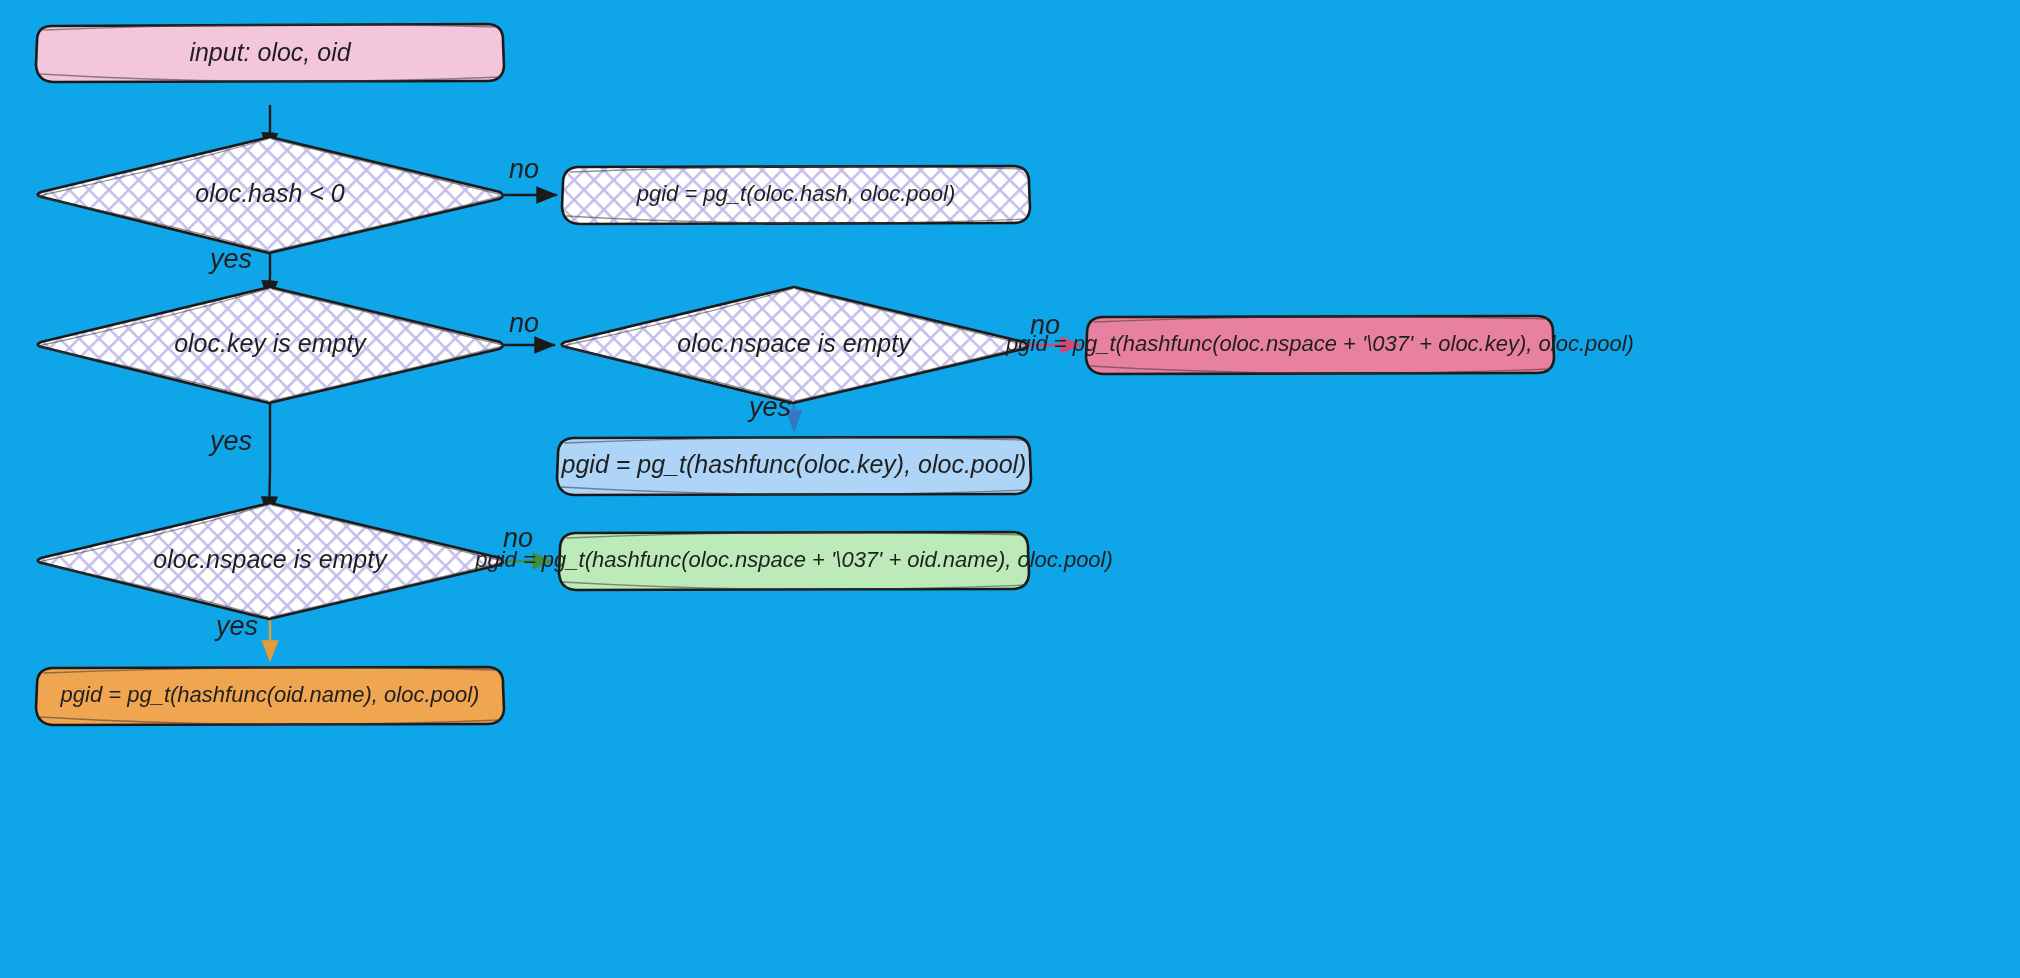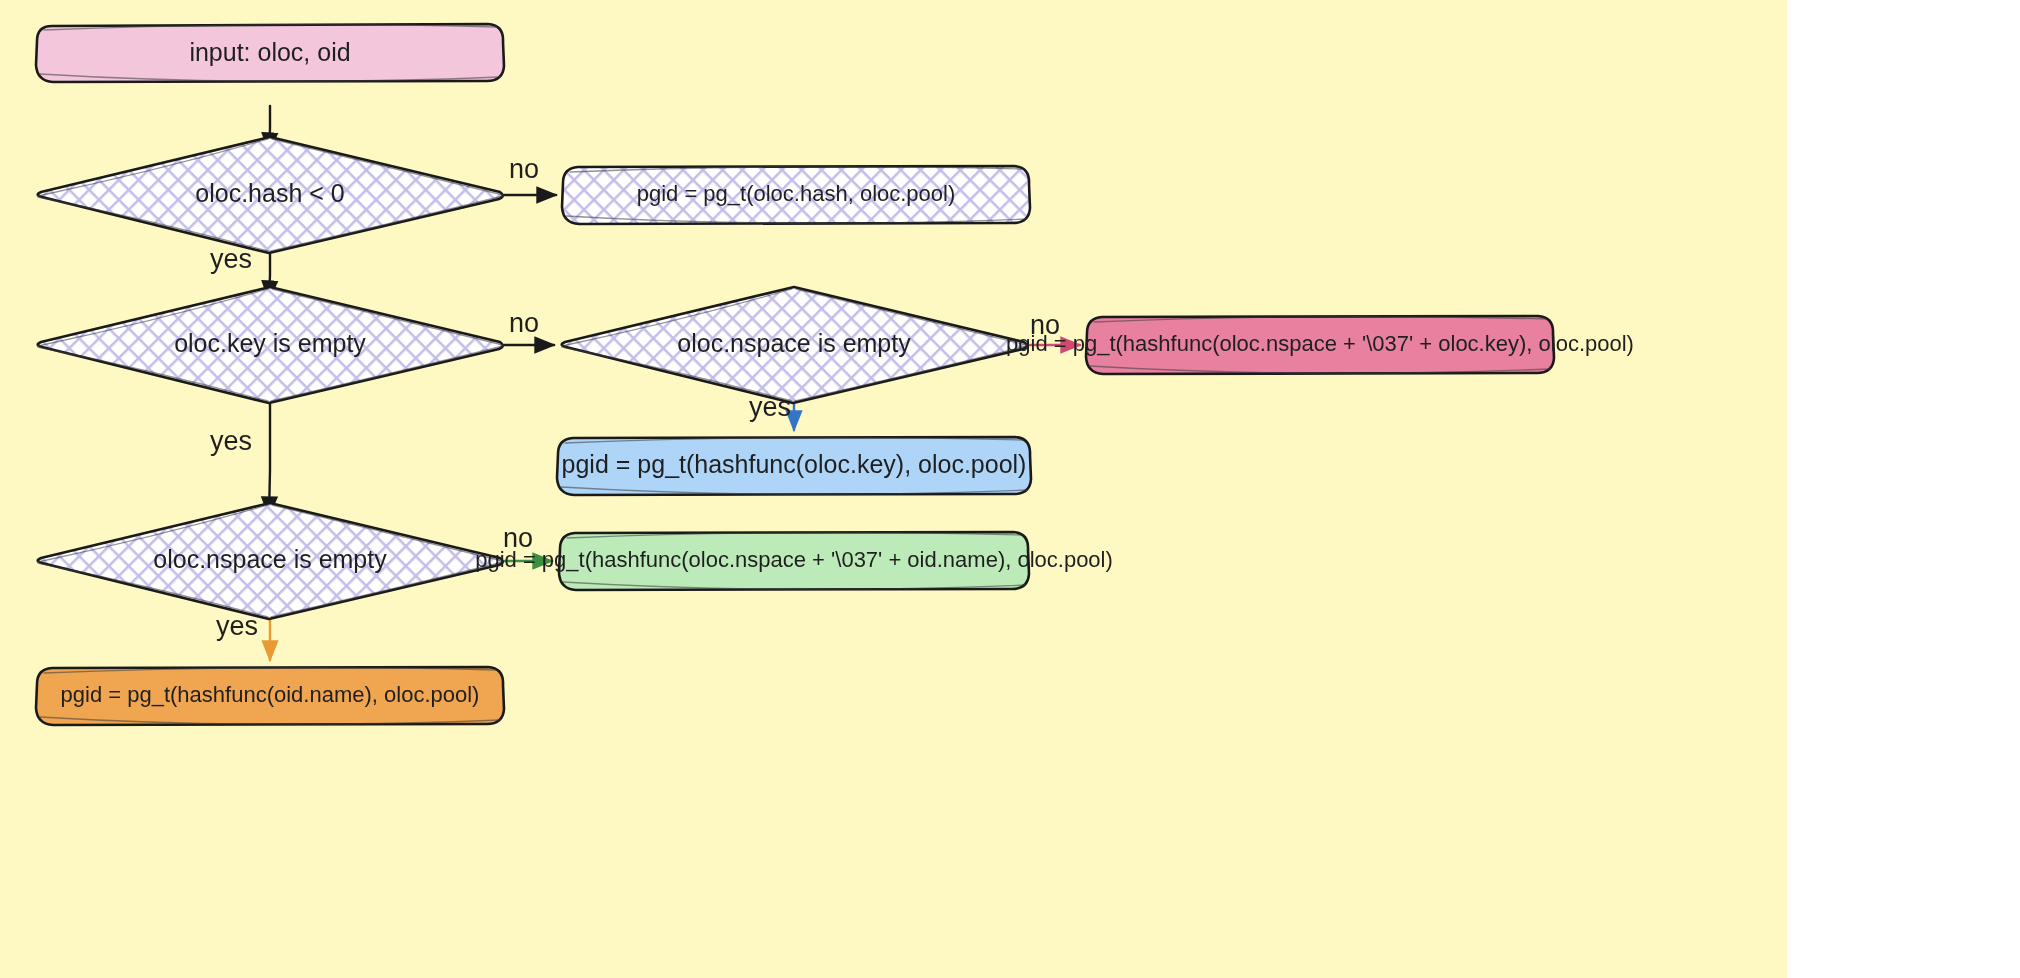--- a/index.html
+++ b/index.html
@@ -8,23 +8,24 @@
     background: #ffffff;
   }
   body {
     width: 2020px;
     height: 978px;
     font-family: "Liberation Sans", sans-serif;
     overflow: hidden;
   }
   #diagram-root {
     position: relative;
-    width: 1787px;
+    width: 2020px;
     height: 978px;
-    background: #fef9c3;
+    background: #0ea5e9;
+    font-style: italic;
   }
   svg#flowchart {
     display: block;
     width: 2020px;
     height: 978px;
   }
   .node-label {
     font-family: "Liberation Sans", sans-serif;
     fill: #1f1f1f;
     text-anchor: middle;

